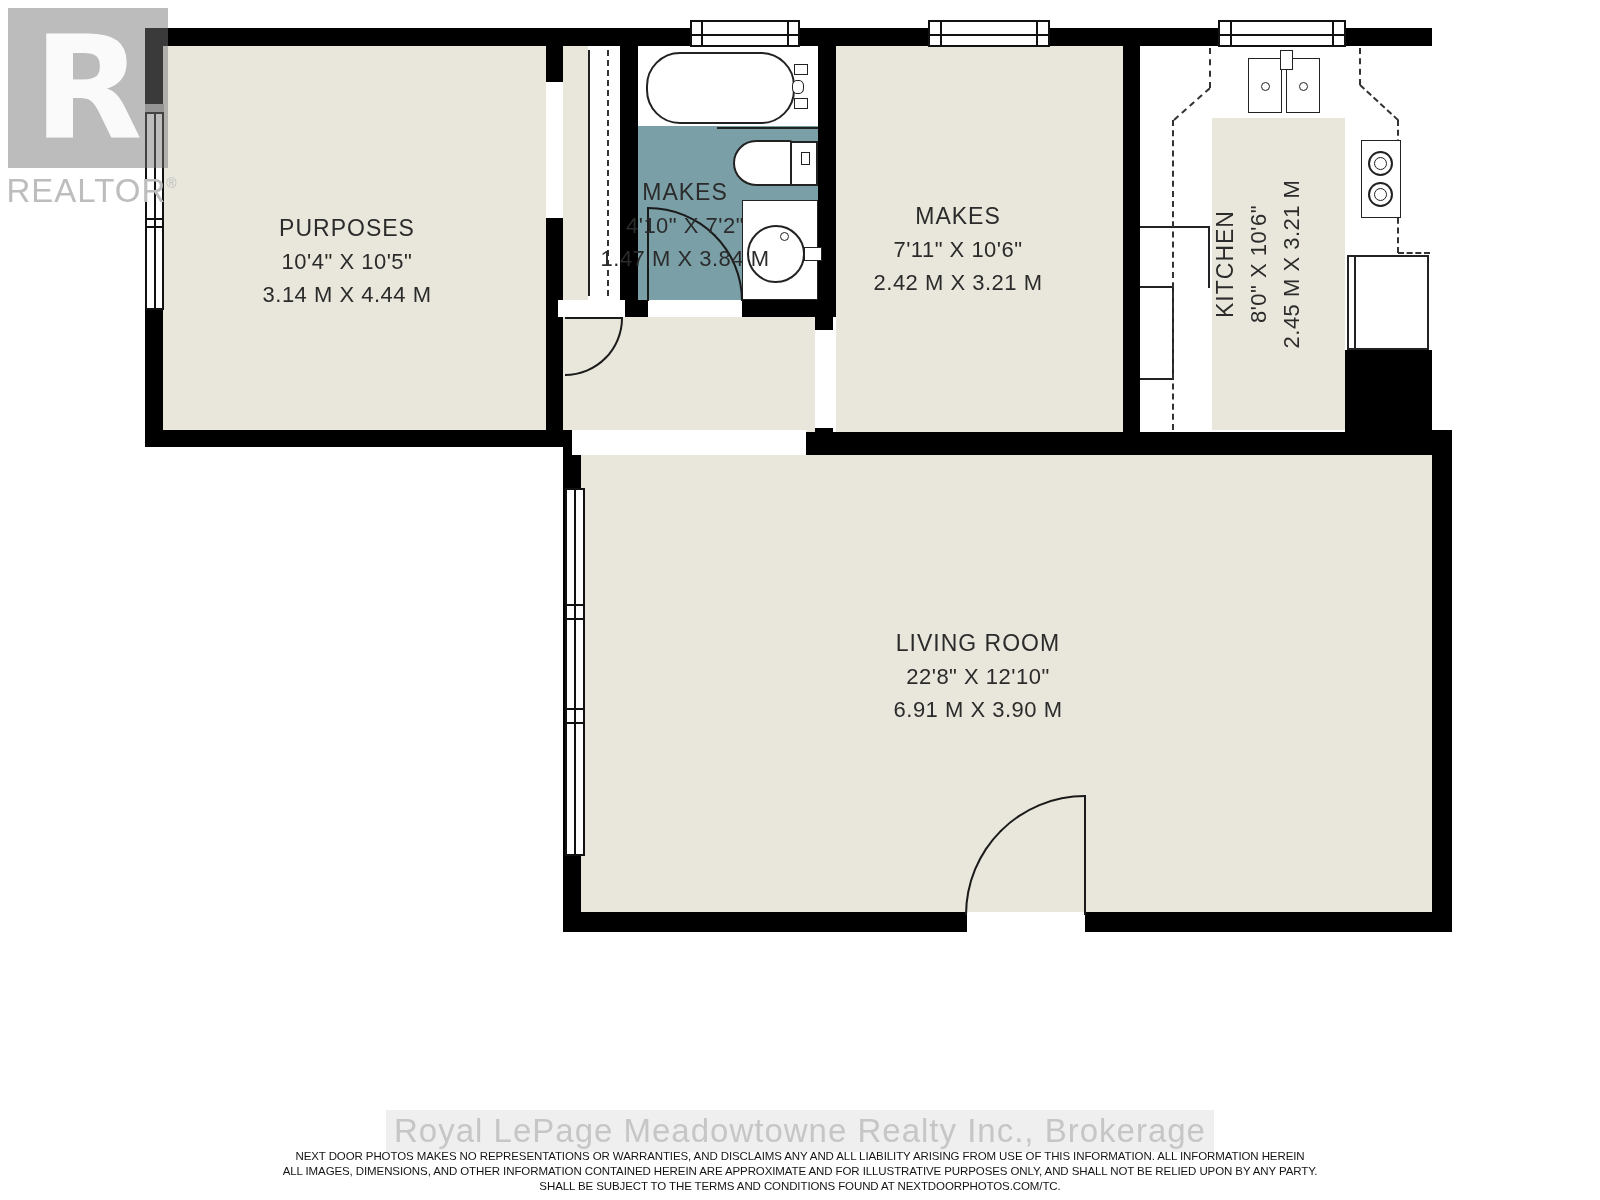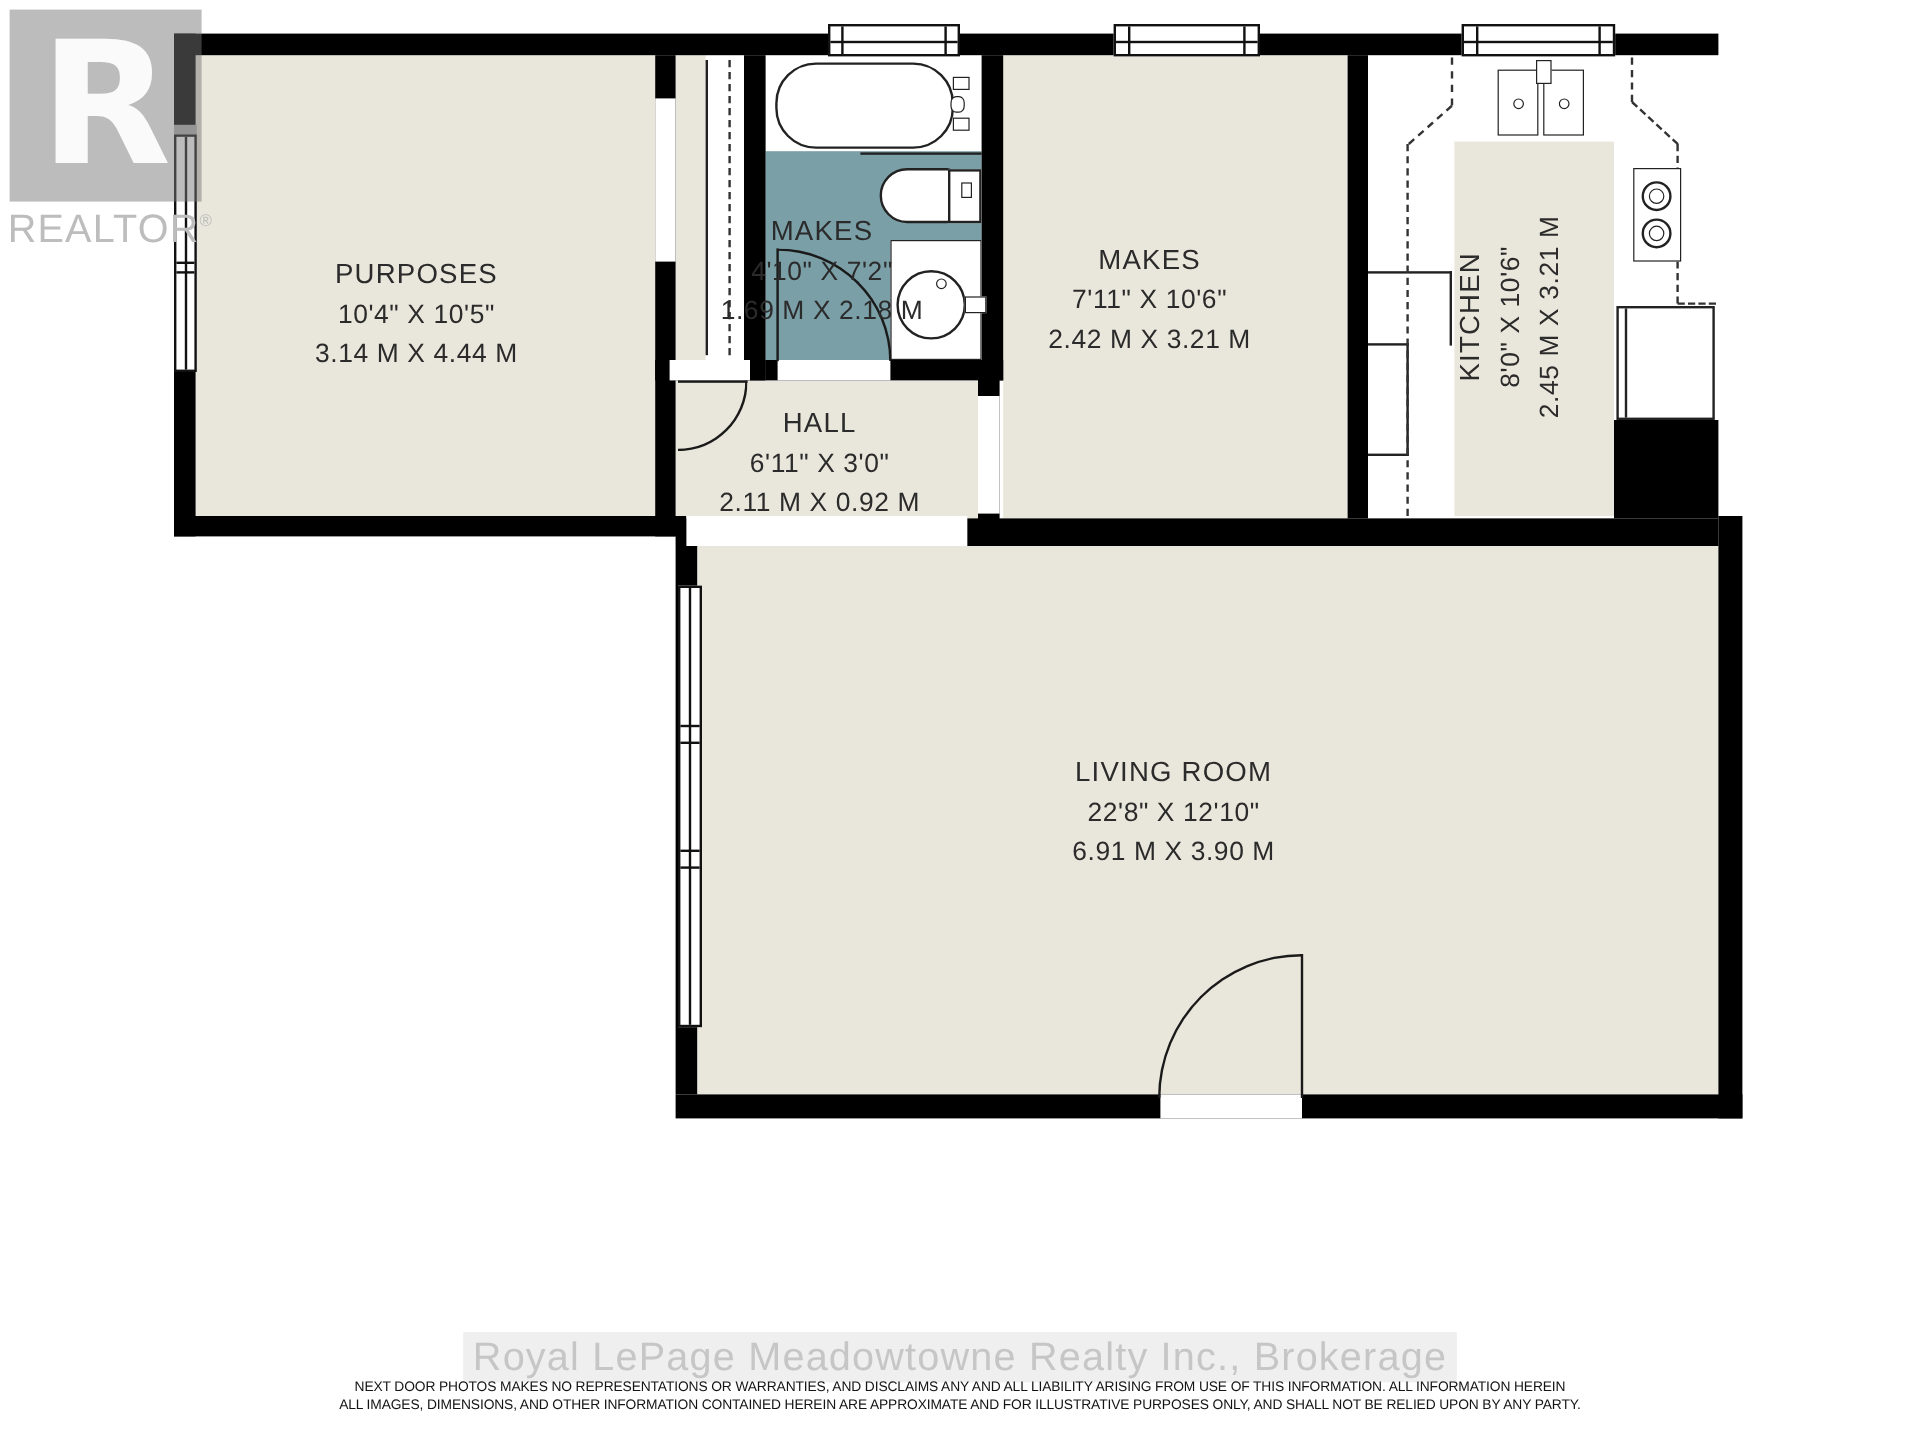--- a/index.html
+++ b/index.html
@@ -158,26 +158,21 @@
   <div class="abs dashh" style="left:1398px;top:252px;width:32px"></div>
 
   <div class="room-label" style="left:347px;top:212px">
     <div class="rname">PURPOSES</div>
     <div class="rdim">10'4" X 10'5"</div>
     <div class="rdim">3.14 M X 4.44 M</div>
   </div>
   <div class="room-label" style="left:685px;top:176px">
     <div class="rname">MAKES</div>
     <div class="rdim">4'10" X 7'2"</div>
-    <div class="rdim">1.69 M X 2.18 M</div>
-  </div>
-  <div class="room-label" style="left:683px;top:336px">
-    <div class="rname">HALL</div>
-    <div class="rdim">6'11" X 3'0"</div>
-    <div class="rdim">2.11 M X 0.92 M</div>
+    <div class="rdim">1.47 M X 3.84 M</div>
   </div>
   <div class="room-label" style="left:958px;top:200px">
     <div class="rname">MAKES</div>
     <div class="rdim">7'11" X 10'6"</div>
     <div class="rdim">2.42 M X 3.21 M</div>
   </div>
   <div class="room-label" id="kitchen-label" style="left:1258px;top:264px">
     <div class="rname">KITCHEN</div>
     <div class="rdim">8'0" X 10'6"</div>
     <div class="rdim">2.45 M X 3.21 M</div>
@@ -196,13 +191,14 @@
   </div>
   <div id="logo-text">
     <span>REALTOR</span><span class="reg">®</span>
   </div>
 </div>
 
 <div id="watermark">Royal LePage Meadowtowne Realty Inc., Brokerage</div>
 <div id="disclaimer">
   <div>NEXT DOOR PHOTOS MAKES NO REPRESENTATIONS OR WARRANTIES, AND DISCLAIMS ANY AND ALL LIABILITY ARISING FROM USE OF THIS INFORMATION. ALL INFORMATION HEREIN</div>
   <div>ALL IMAGES, DIMENSIONS, AND OTHER INFORMATION CONTAINED HEREIN ARE APPROXIMATE AND FOR ILLUSTRATIVE PURPOSES ONLY, AND SHALL NOT BE RELIED UPON BY ANY PARTY.</div>
+  <div>SHALL BE SUBJECT TO THE TERMS AND CONDITIONS FOUND AT NEXTDOORPHOTOS.COM/TC.</div>
 </div>
 
 </body></html>

